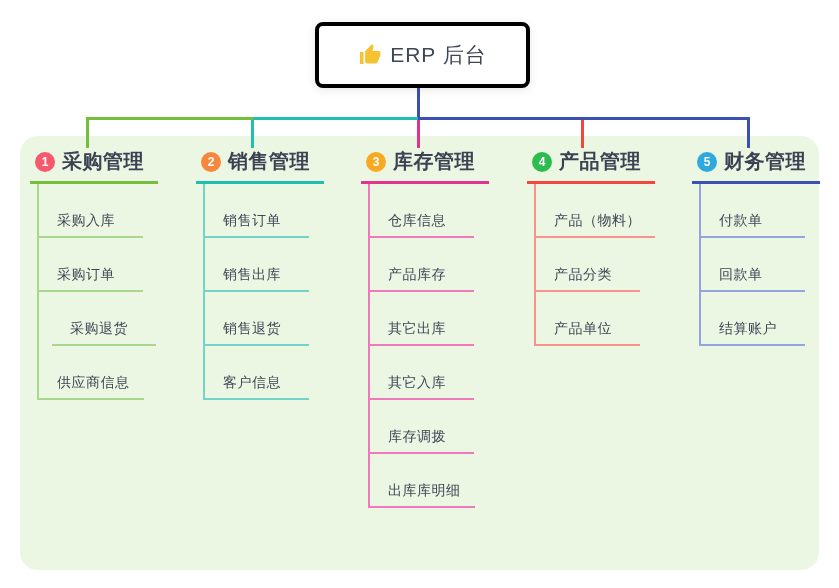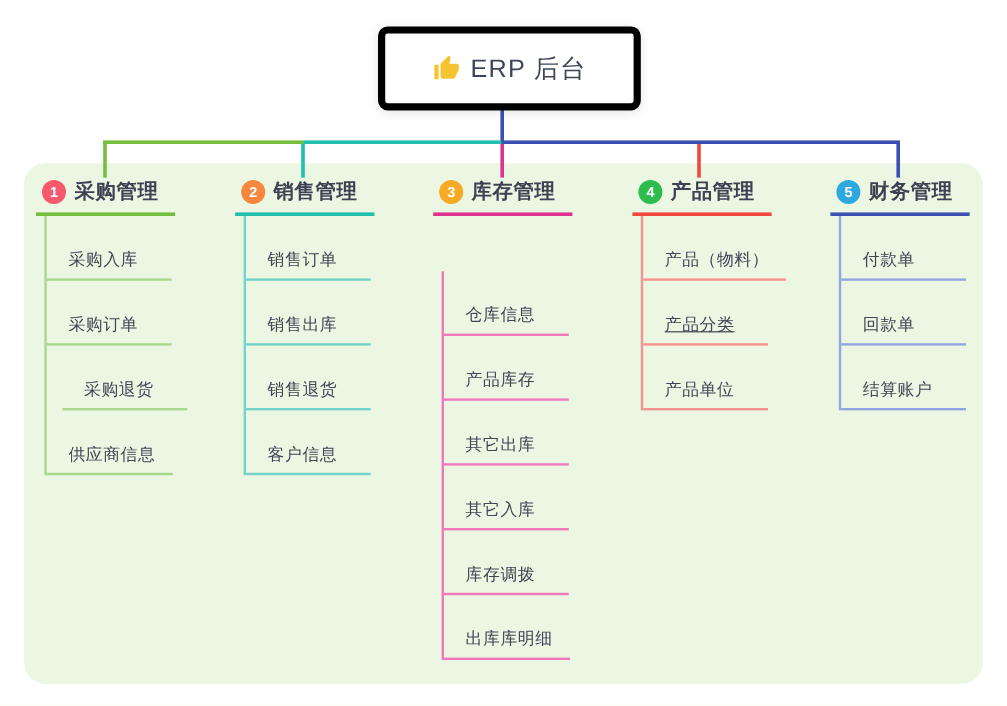--- a/index.html
+++ b/index.html
@@ -2,21 +2,21 @@
 <html><head>
 <meta charset="utf-8">
 <style>
   html,body{margin:0;padding:0;background:#ffffff;}
   body{font-family:"Liberation Sans","DejaVu Sans",sans-serif;}
   #canvas{position:relative;width:839px;height:588px;background:#ffffff;overflow:hidden;}
 
   
   .root-card{
     position:absolute;left:315px;top:22px;width:207px;height:58px;
-    background:#ffffff;border:6px solid #000000;border-radius:8px;
+    background:#ffffff;border:4px solid #000000;border-radius:8px;
     box-shadow:0 2px 10px rgba(0,0,0,.10);
     display:flex;align-items:center;justify-content:center;gap:8px;
   }
   .root-label{font-size:21px;color:#3d4757;font-weight:500;letter-spacing:1px;}
   .thumb-icon{width:24px;height:24px;display:inline-block;}
 
   
   .panel{
     position:absolute;left:20px;top:136px;width:799px;height:434px;
     background:#ebf6e3;border-radius:18px;
@@ -31,21 +31,21 @@
   .branch{position:absolute;top:146px;}
   .branch-header{
     display:flex;align-items:center;gap:7px;width:max-content;
     padding:2px 14px 6px 5px;border-bottom:3px solid #999;
   }
   .badge{
     width:20px;height:20px;border-radius:50%;flex:0 0 auto;
     color:#fff;font-size:12px;font-weight:bold;
     display:flex;align-items:center;justify-content:center;
   }
-  .branch-label{font-size:17px;font-weight:600;color:#3b4252;letter-spacing:.5px;}
+  .branch-label{font-size:20px;font-weight:600;color:#3b4252;letter-spacing:.5px;}
   ul.children{
     list-style:none;margin:0 0 0 7px;padding:0;
     border-left:2px solid #ccc;
   }
   ul.children li{
     width:max-content;min-width:72px;
     padding:28px 14px 6px 18px;
     border-bottom:2px solid #ccc;
     font-size:14px;color:#3f4654;letter-spacing:.5px;
   }
@@ -101,37 +101,37 @@
           <li style="border-bottom-color: rgb(116, 212, 201);">销售出库</li>
           <li style="border-bottom-color: rgb(116, 212, 201);">销售退货</li>
           <li style="border-bottom-color: rgb(116, 212, 201);">客户信息</li>
         </ul>
       </div>
       <div class="branch" style="left: 361px;">
         <div class="branch-header" style="border-bottom-color: rgb(224, 51, 143);">
           <span class="badge" style="background: rgb(247, 169, 35);">3</span>
           <span class="branch-label">库存管理</span>
         </div>
-        <ul class="children" style="border-left-color: rgb(239, 121, 187); margin-top: 46px;">
+        <ul class="children" style="border-left-color: rgb(239, 121, 187);">
           <li style="border-bottom-color: rgb(239, 121, 187);">仓库信息</li>
           <li style="border-bottom-color: rgb(239, 121, 187);">产品库存</li>
           <li style="border-bottom-color: rgb(239, 121, 187);">其它出库</li>
           <li style="border-bottom-color: rgb(239, 121, 187);">其它入库</li>
           <li style="border-bottom-color: rgb(239, 121, 187);">库存调拨</li>
           <li style="border-bottom-color: rgb(239, 121, 187);">出库库明细</li>
         </ul>
       </div>
       <div class="branch" style="left: 527px;">
         <div class="branch-header" style="border-bottom-color: rgb(240, 71, 62);">
           <span class="badge" style="background: rgb(45, 189, 78);">4</span>
           <span class="branch-label">产品管理</span>
         </div>
         <ul class="children" style="border-left-color: rgb(245, 147, 140);">
           <li style="border-bottom-color: rgb(245, 147, 140);">产品（物料）</li>
-          <li style="border-bottom-color: rgb(245, 147, 140); text-decoration: underline;">产品分类</li>
+          <li style="border-bottom-color: rgb(245, 147, 140);">产品分类</li>
           <li style="border-bottom-color: rgb(245, 147, 140);">产品单位</li>
         </ul>
       </div>
       <div class="branch" style="left: 692px;">
         <div class="branch-header" style="border-bottom-color: rgb(60, 80, 180);">
           <span class="badge" style="background: rgb(46, 169, 224);">5</span>
           <span class="branch-label">财务管理</span>
         </div>
         <ul class="children" style="border-left-color: rgb(147, 165, 224);">
           <li style="border-bottom-color: rgb(147, 165, 224);">付款单</li>

